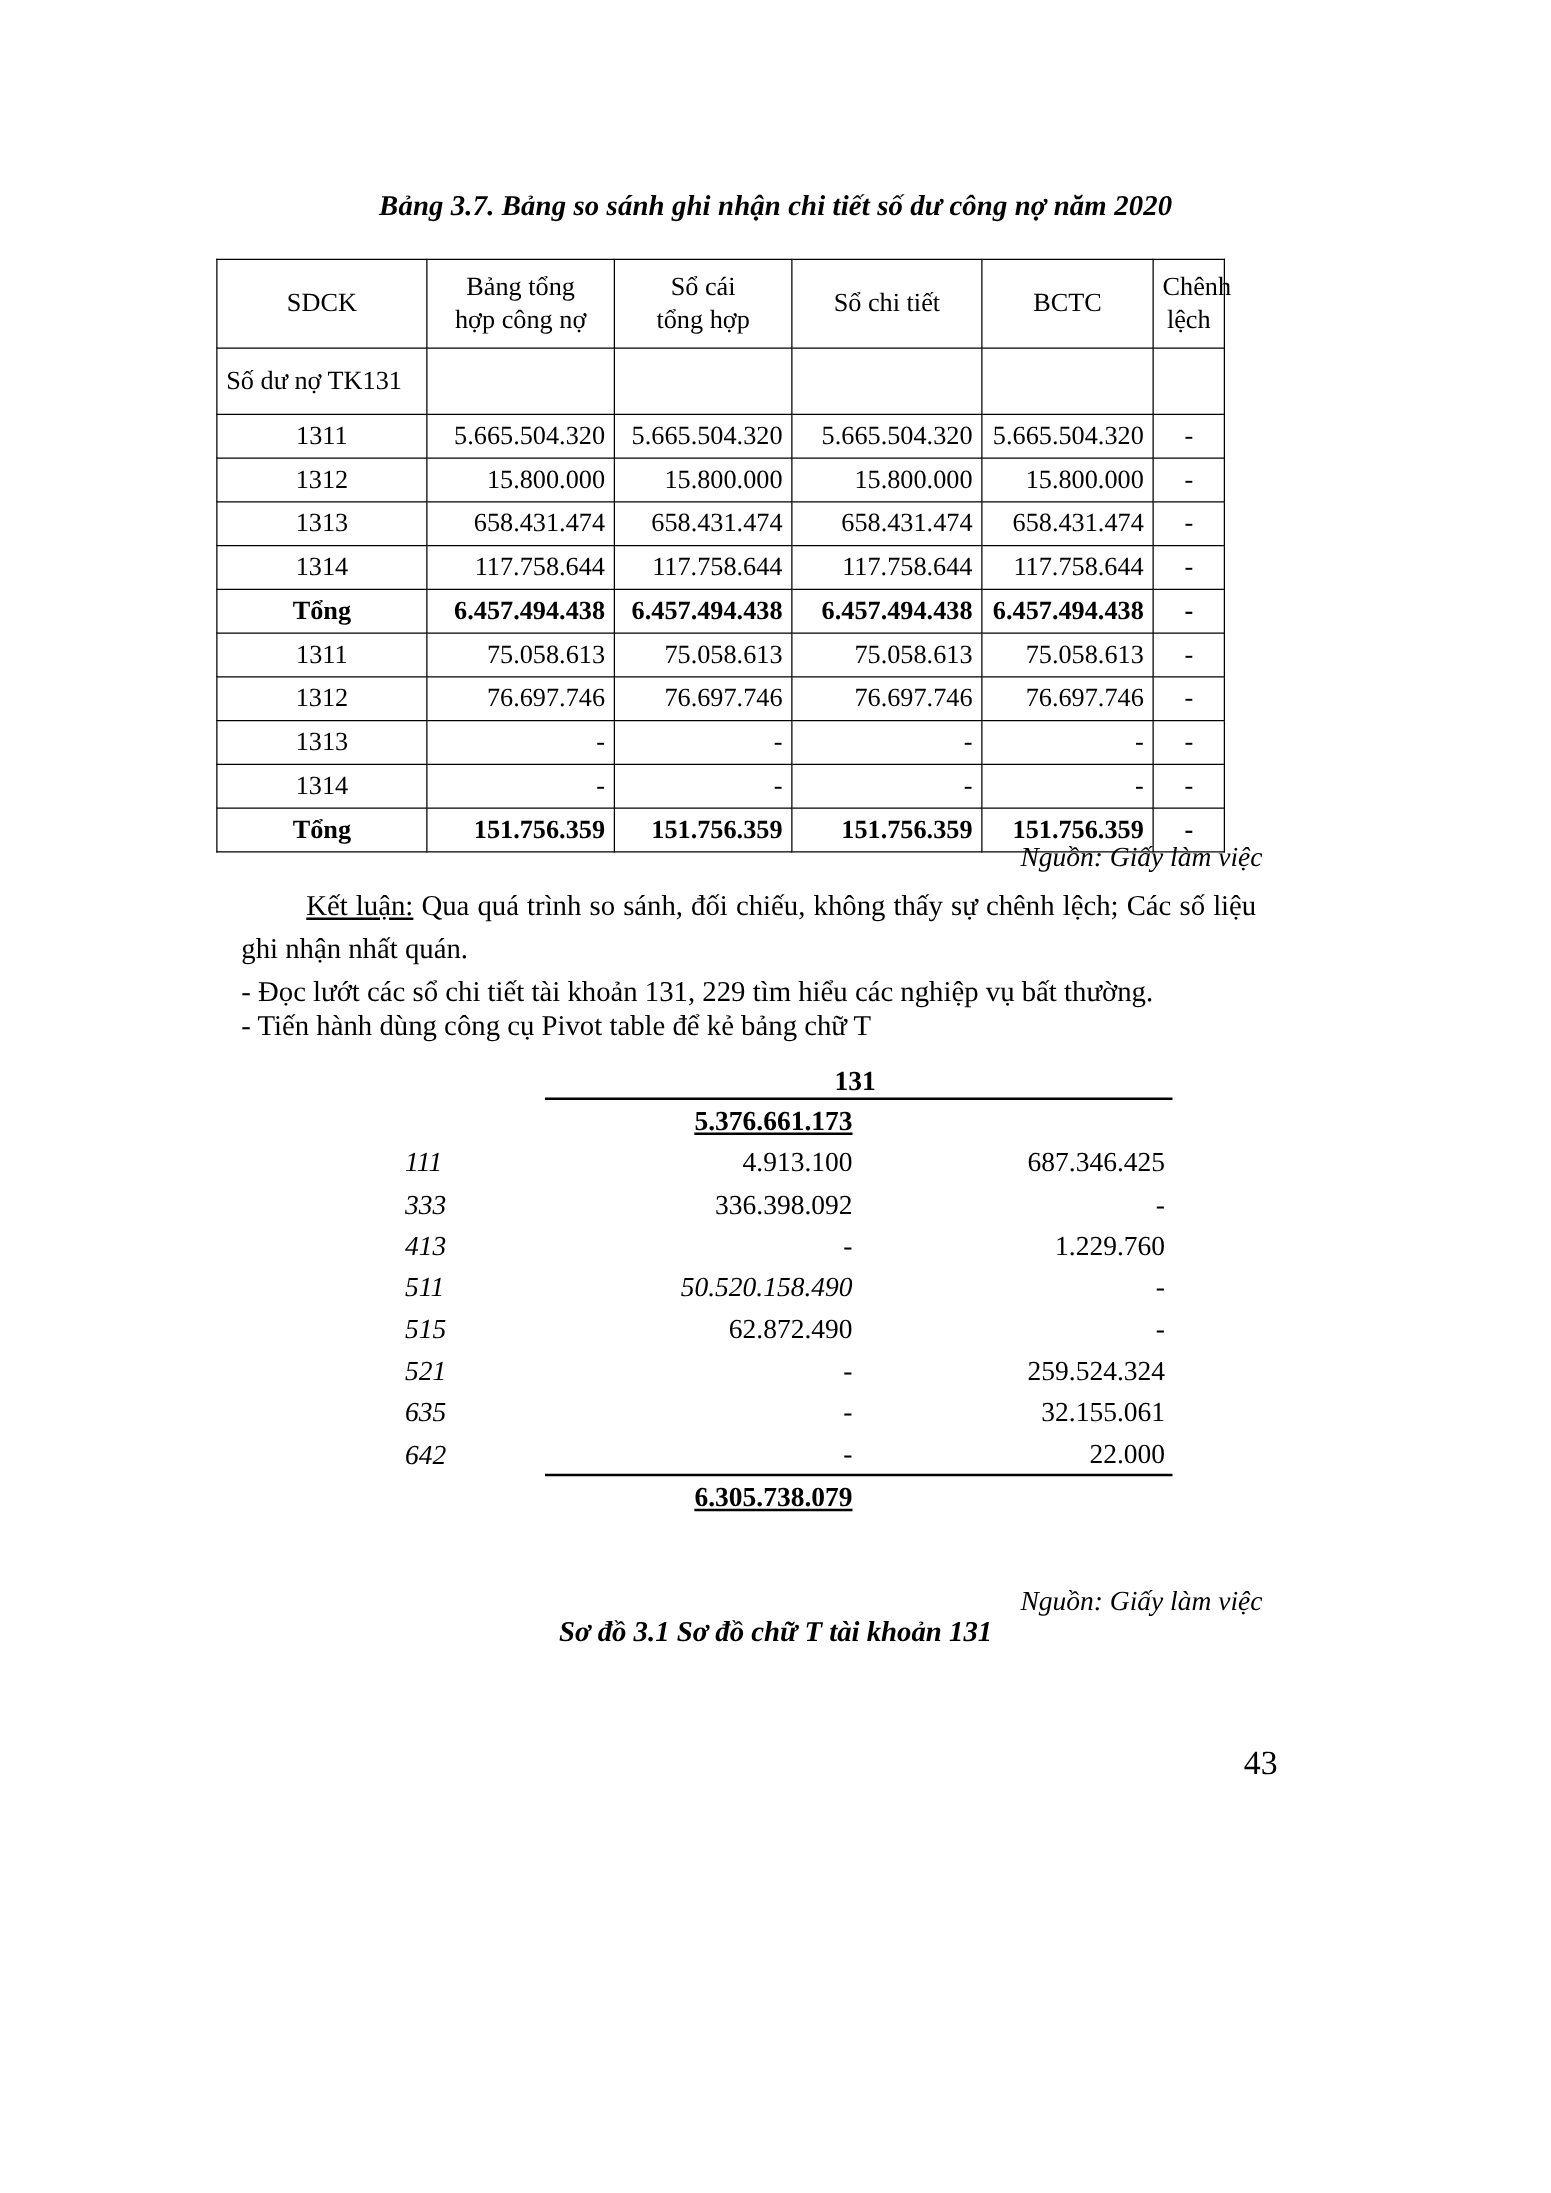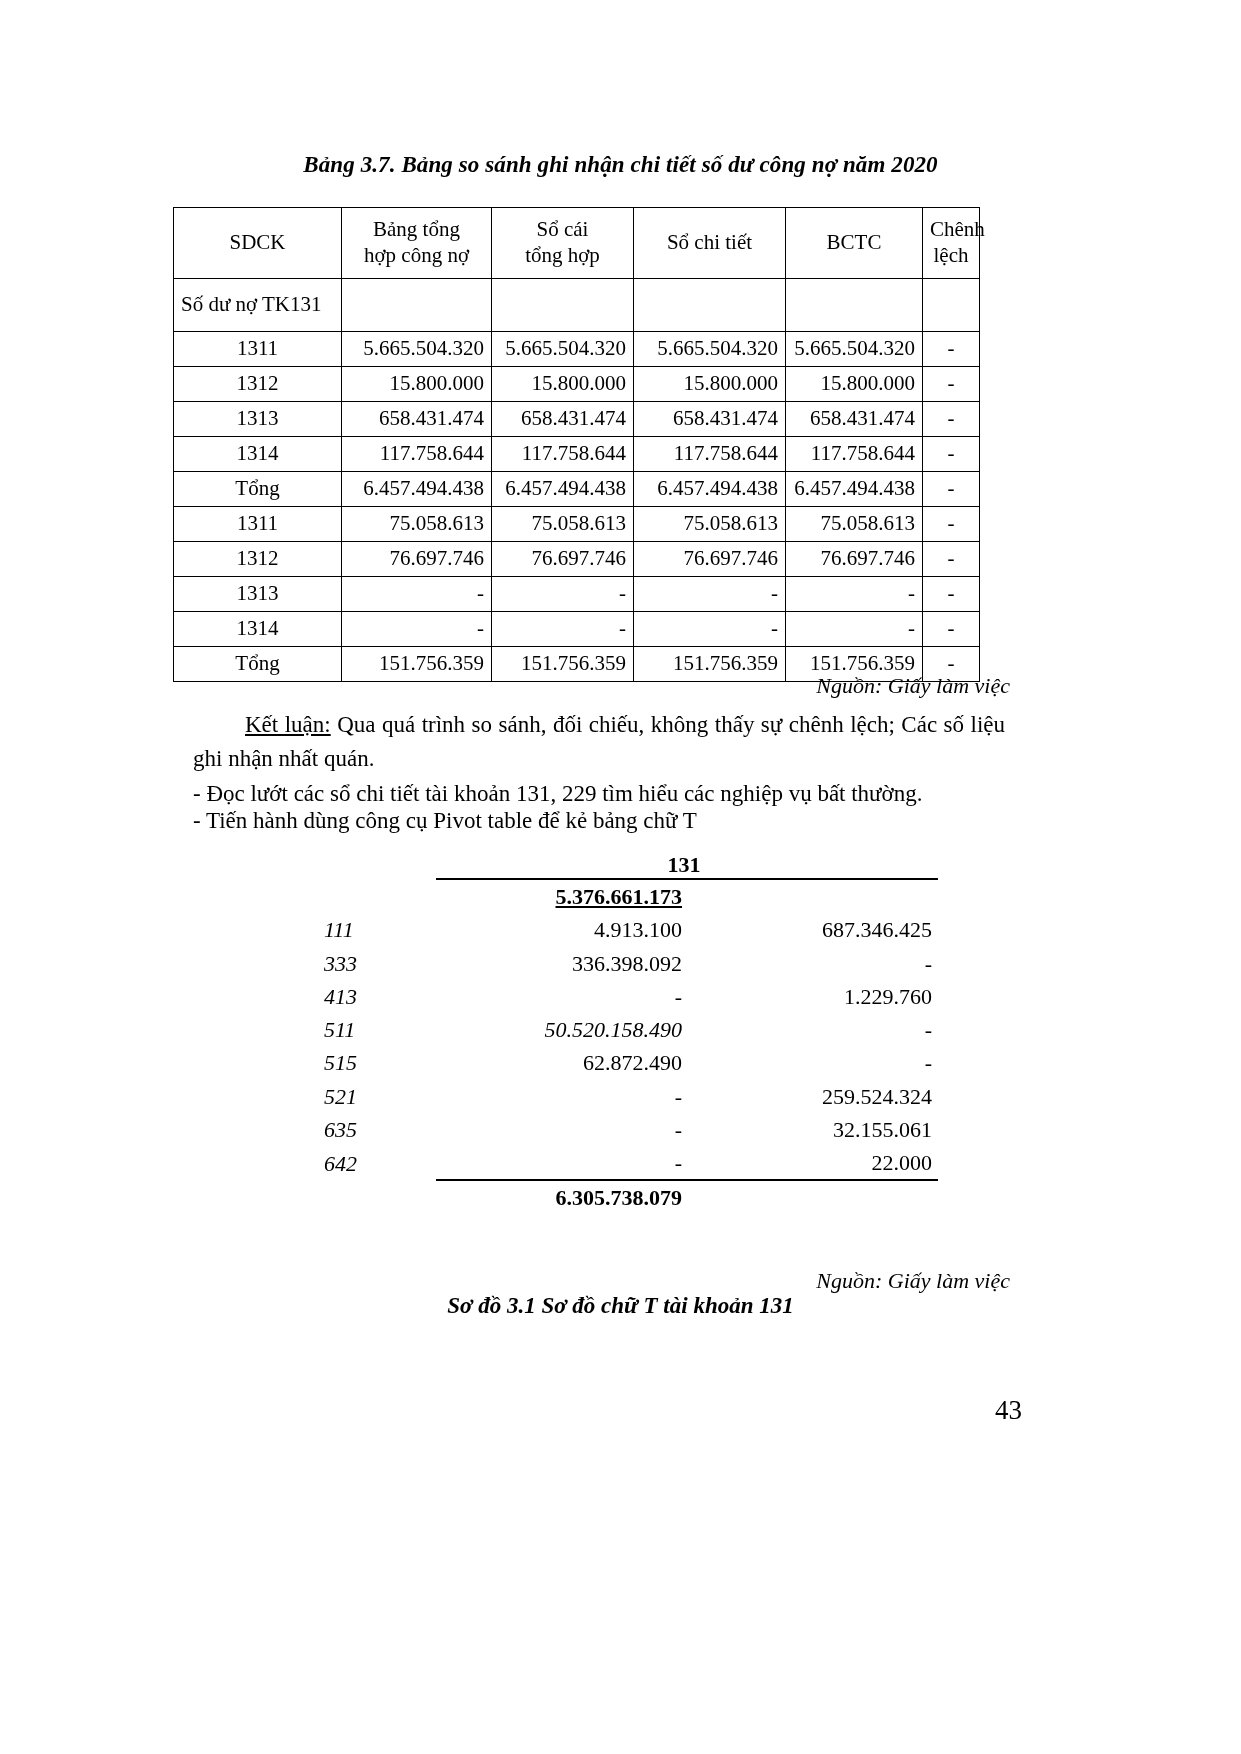--- a/index.html
+++ b/index.html
@@ -59,22 +59,22 @@
   .c1{width:150px;}
   .c2{width:142px;}
   .c3{width:152px;}
   .c4{width:137px;}
   .c5{width:57px;}
 
   td.lbl{text-align:center;}
   td.lbl-left{text-align:left; font-weight:bold; padding-left:10px;}
   td.num{text-align:right;}
   td.dash{text-align:center;}
-  tr.total td{font-weight:normal;}
-  tr.total td.lbl{font-weight:normal;}
+  tr.total td{font-weight:bold;}
+  tr.total td.lbl{font-weight:bold;}
   td.h{height:28px;}
   td.tall{height:46px;}
 
   
   .src{
     position:absolute;
     font-size:22px;
     font-style:italic;
   }
   .src1{ left:0; top:673px; width:1010px; text-align:right;}
@@ -122,21 +122,21 @@
   }
   .tcode{width:118px; text-align:left; font-style:italic; padding-left:14px;}
   .tdeb {width:252px; text-align:right; padding-right:10px;}
   .tcre {width:250px; text-align:right; padding-right:6px;}
 
   tr.topline td.tdeb, tr.topline td.tcre{border-top:2px solid #000;}
   tr.topline td.tcode{border-top:none;}
 
   td.sep{border-right:2px solid #000;}
   .openbal{font-weight:bold; text-decoration:underline;}
-  .closebal{font-weight:bold; }
+  .closebal{font-weight:bold; text-decoration:underline;}
   tr.subline td.tdeb, tr.subline td.tcre{border-top:2px solid #000;}
   .ital{font-style:italic;}
 
   
   .figcap{
     position:absolute;
     left:0; top:1293px;
     width:1241px;
     text-align:center;
     font-size:23px;

